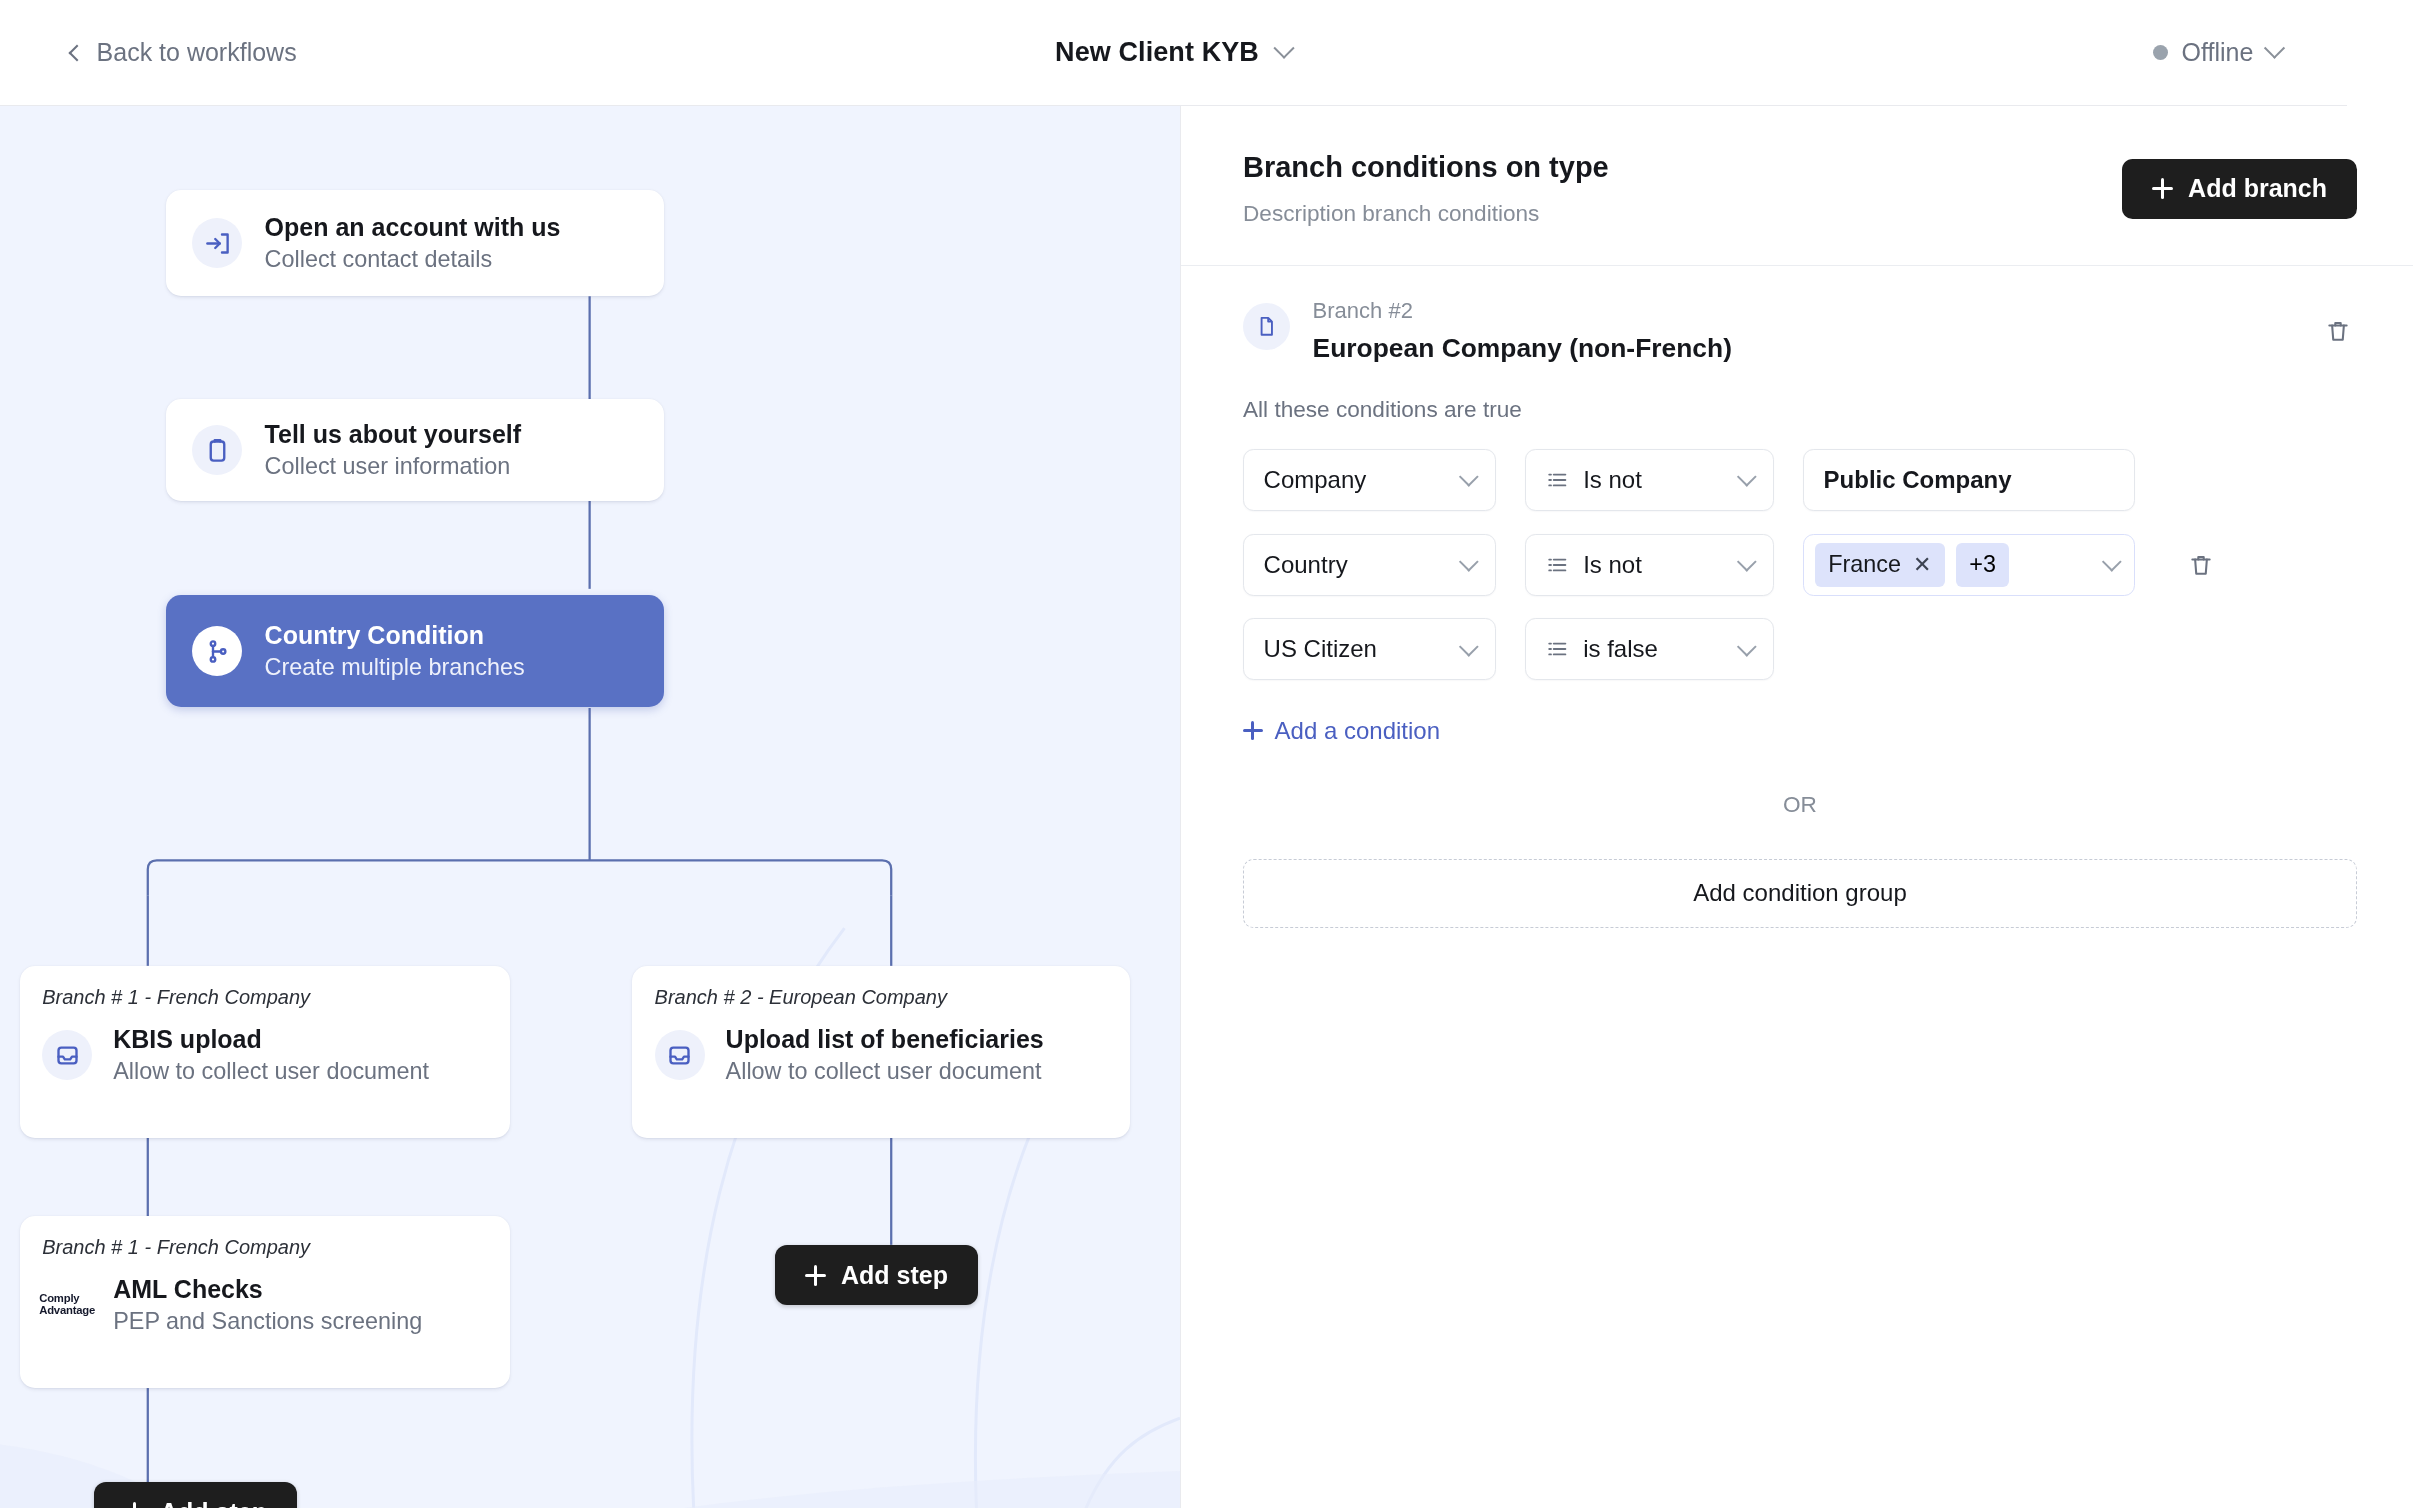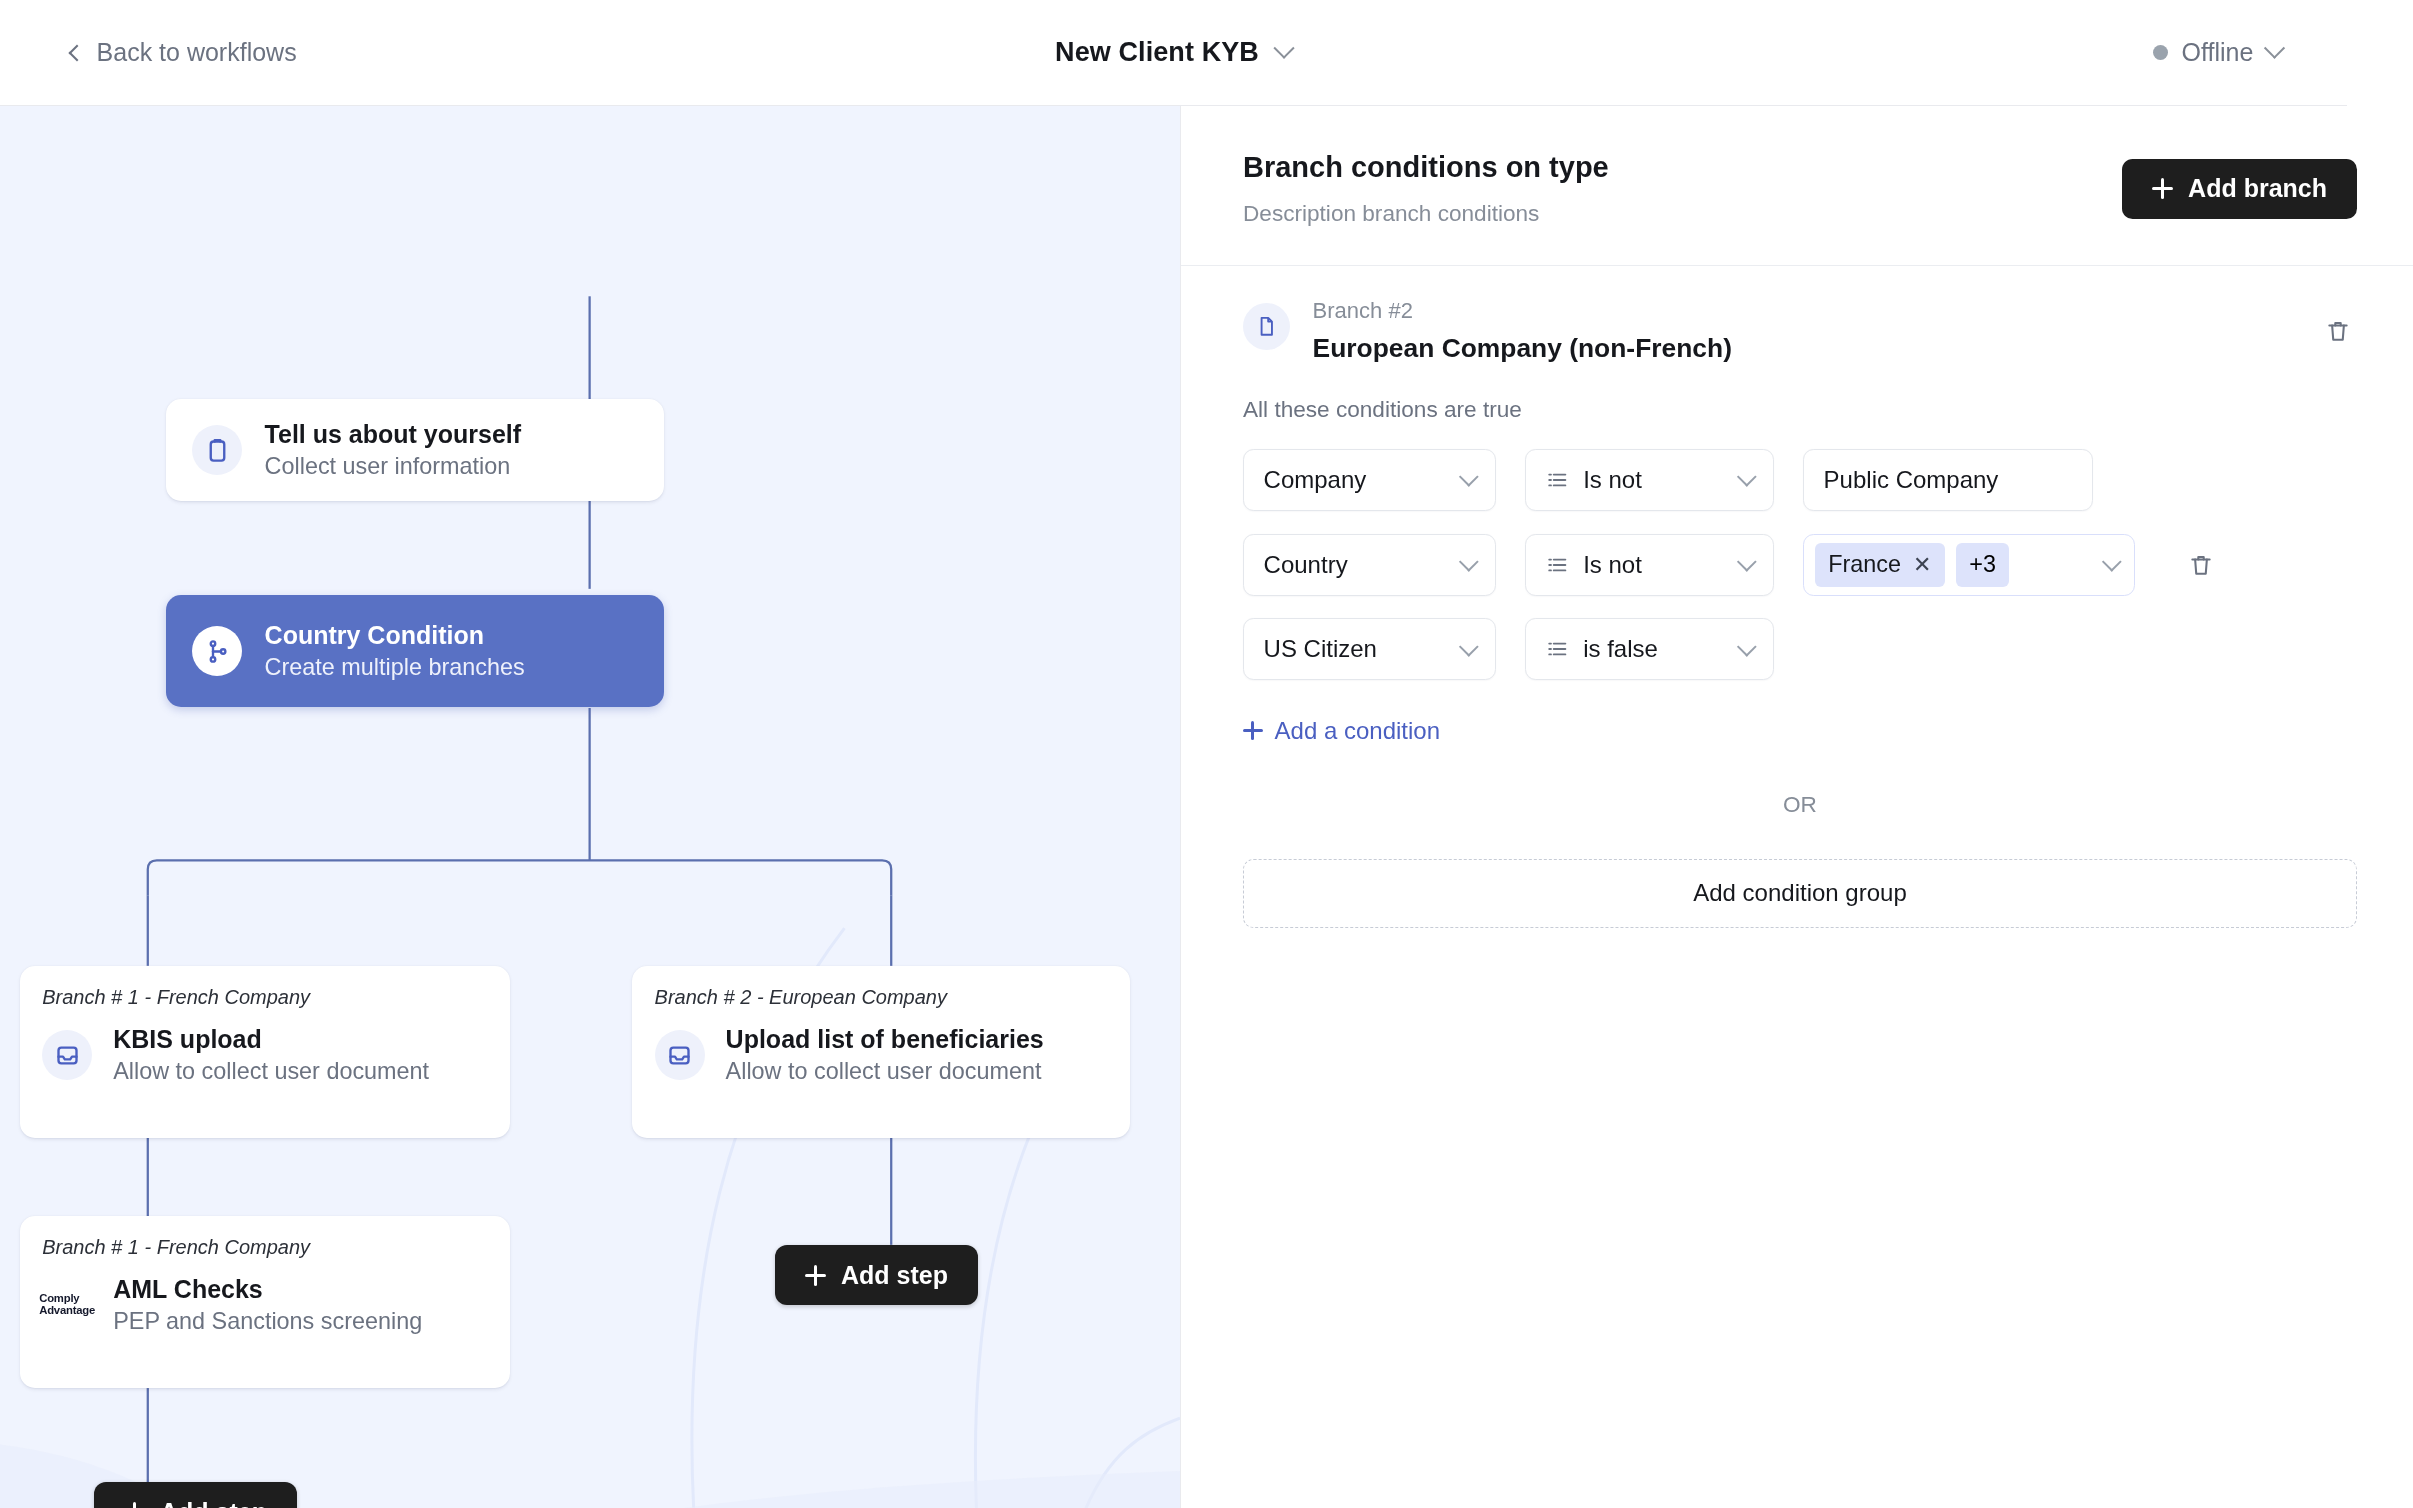--- a/index.html
+++ b/index.html
@@ -140,21 +140,21 @@
   .cond-area { padding: 0 56px 0 62px; }
   .cond-lead { font-size: 22.6px; color: #6b7280; margin: 33px 0 26px 0; }
   .cond-row { display: flex; align-items: center; gap: 29px; margin-bottom: 22.6px; }
   .sel {
     height: 62px; border: 0.8px solid #e4e7ec; border-radius: 10.6px;
     background: #fff; display:flex; align-items:center; gap: 15px;
     padding: 0 19.6px; cursor: pointer; box-shadow: 0 0.8px 1.5px rgba(20,30,70,.03);
   }
   .sel-field { width: 253px; }
   .sel-op { width: 249px; }
-  .sel-val { width: 290px; }
+  .sel-val { width: 332px; font-weight: bold; }
   .sel-txt { flex: 1; font-size: 24px; color: #16181d; }
   .sel-caret {
     width: 13.6px; height: 13.6px; border-right: 2.3px solid #98a0ab;
     border-bottom: 2.3px solid #98a0ab; transform: rotate(45deg) translate(-2.3px,-2.3px);
     flex: 0 0 13.6px;
   }
   .list-ico { width: 22.6px; height: 18px; flex: 0 0 22.6px; }
   .list-ico svg { width: 22.6px; height: 18px; display:block; }
   .val-box {
     height: 62px; border: 0.8px solid #e4e7ec; border-radius: 10.6px; background:#fff;
@@ -238,20 +238,33 @@
 
     <path d="M 1182 1047 L 1182 1140" fill="none" stroke="#5b6fae" stroke-width="3"></path>
 
     <path d="M 196 1367 L 196 1498" fill="none" stroke="#5b6fae" stroke-width="3"></path>
 
     <path d="M 196 1700 L 196 1825" fill="none" stroke="#5b6fae" stroke-width="3"></path>
 
     <path d="M 1182 1367 L 1182 1510" fill="none" stroke="#5b6fae" stroke-width="3"></path>
   </svg>
 
+  <div class="node" style="left:166px; top:84px; width:498px; height:106px;">
+    <div class="node-ico">
+      <svg viewBox="0 0 24 24" fill="none" stroke="#4a5fc1" stroke-width="2.1" stroke-linecap="round" stroke-linejoin="round">
+        <path d="M3 12h11"></path>
+          <path d="M10 8l4 4-4 4"></path>
+          <path d="M16 4h5v16h-5"></path>
+      </svg>
+    </div>
+    <div class="node-txt">
+      <span class="node-title">Open an account with us</span>
+      <span class="node-sub">Collect contact details</span>
+    </div>
+  </div>
 
   <div class="node" style="left:166px; top:293px; width:498px; height:102px;">
     <div class="node-ico">
       <svg viewBox="0 0 24 24" fill="none" stroke="#4a5fc1" stroke-width="2.1" stroke-linecap="round" stroke-linejoin="round">
         <rect x="6" y="4" width="12" height="17" rx="2.5"></rect>
           <path d="M9.5 4V2.8h5V4"></path>
       </svg>
     </div>
     <div class="node-txt">
       <span class="node-title">Tell us about yourself</span>

